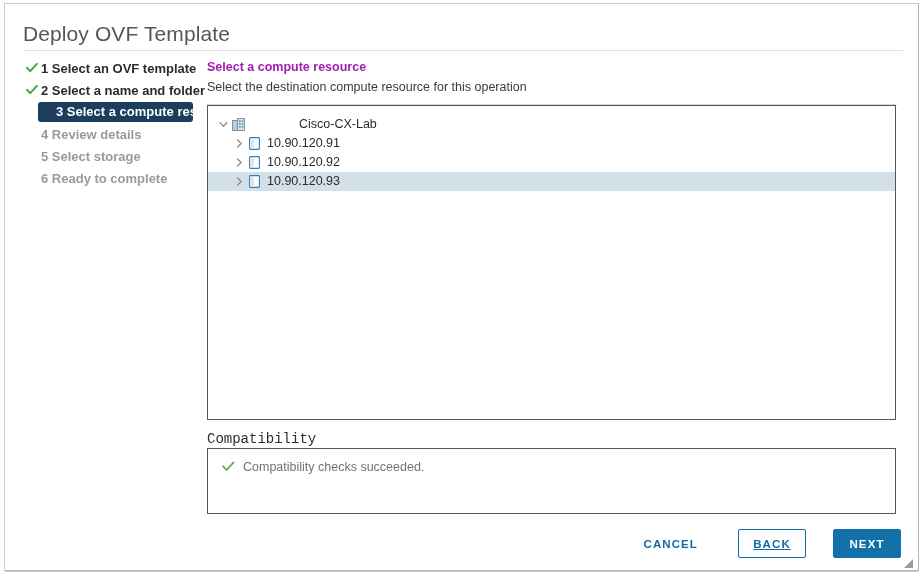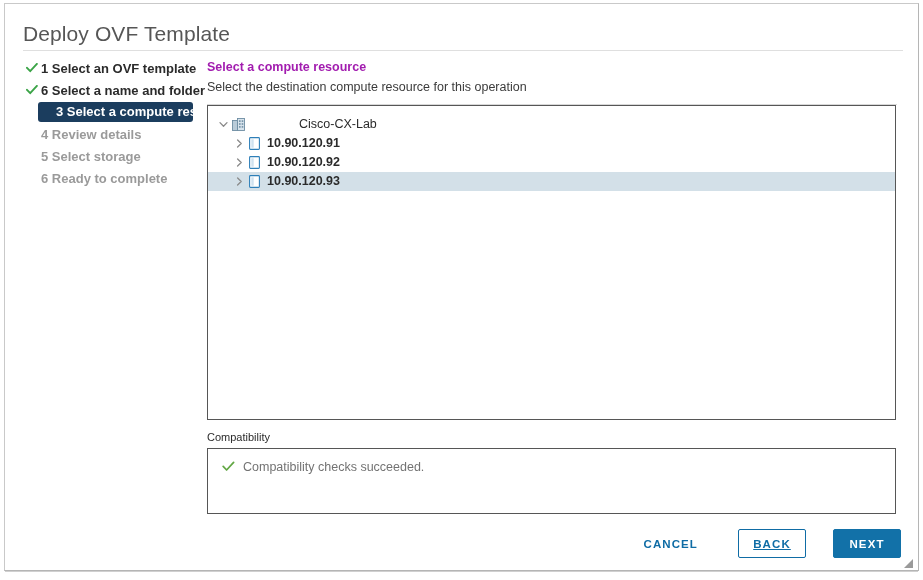--- a/index.html
+++ b/index.html
@@ -156,32 +156,33 @@
     flex: 0 0 auto;
     width: 17px;
     height: 19px;
     display: flex;
     align-items: center;
     justify-content: center;
   }
   .tree-row .label {
     flex: 0 0 auto;
     padding-left: 4px;
-    font-weight: bold;
+    font-weight: normal;
     color: #2b2b2b;
   }
   .tree-row.root .label { font-weight: 400; margin-left: 48px; }
 
   
   .compat-label {
     position: absolute;
     left: 202px;
     top: 427px;
-    font-size: 11px;
+    font-size: 14px;
     color: #2b2b2b;
+    font-family: Liberation Mono, monospace;
   }
   .compat-box {
     position: absolute;
     left: 202px;
     top: 444px;
     width: 689px;
     height: 66px;
     border: 1px solid #565656;
     background: #ffffff;
     box-sizing: border-box;
@@ -269,21 +270,21 @@
   <div class="steps" id="steps-container">
       <div class="step done"><span class="check">
           <svg width="12" height="10" viewBox="0 0 12 10">
             <path d="M1 4.8 L4.2 8.2 L10.9 0.9" fill="none" stroke="#3ba447" stroke-width="1.9" stroke-linecap="round" stroke-linejoin="round"></path>
           </svg>
         </span><span>1 Select an OVF template</span></div>
       <div class="step done"><span class="check">
           <svg width="12" height="10" viewBox="0 0 12 10">
             <path d="M1 4.8 L4.2 8.2 L10.9 0.9" fill="none" stroke="#3ba447" stroke-width="1.9" stroke-linecap="round" stroke-linejoin="round"></path>
           </svg>
-        </span><span>6 Select a name and folder</span></div>
+        </span><span>2 Select a name and folder</span></div>
       <div class="step active"><span>3 Select a compute resource</span></div>
       <div class="step"><span>4 Review details</span></div>
       <div class="step"><span>5 Select storage</span></div>
       <div class="step"><span>6 Ready to complete</span></div>
     </div>
 
   <div class="main">
     <div class="main-heading">Select a compute resource</div>
     <div class="main-sub">Select the destination compute resource for this operation</div>
     <div class="main-rule"></div>

